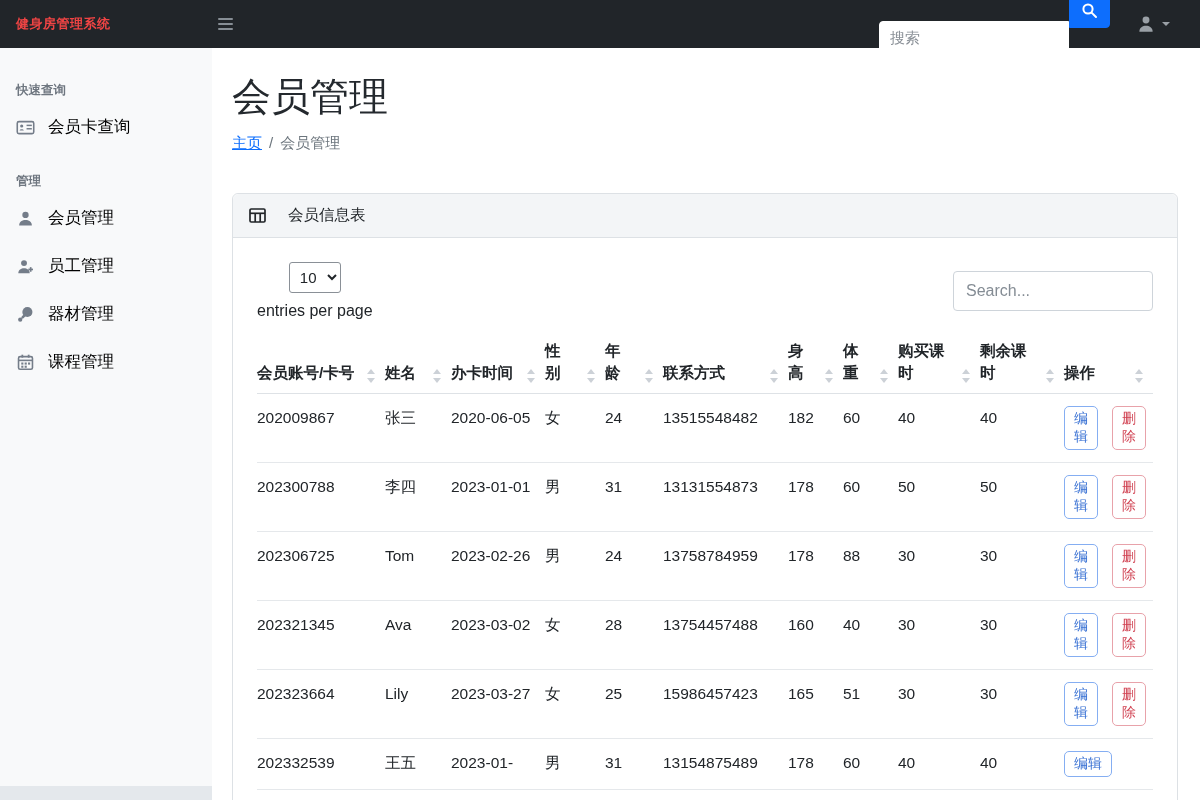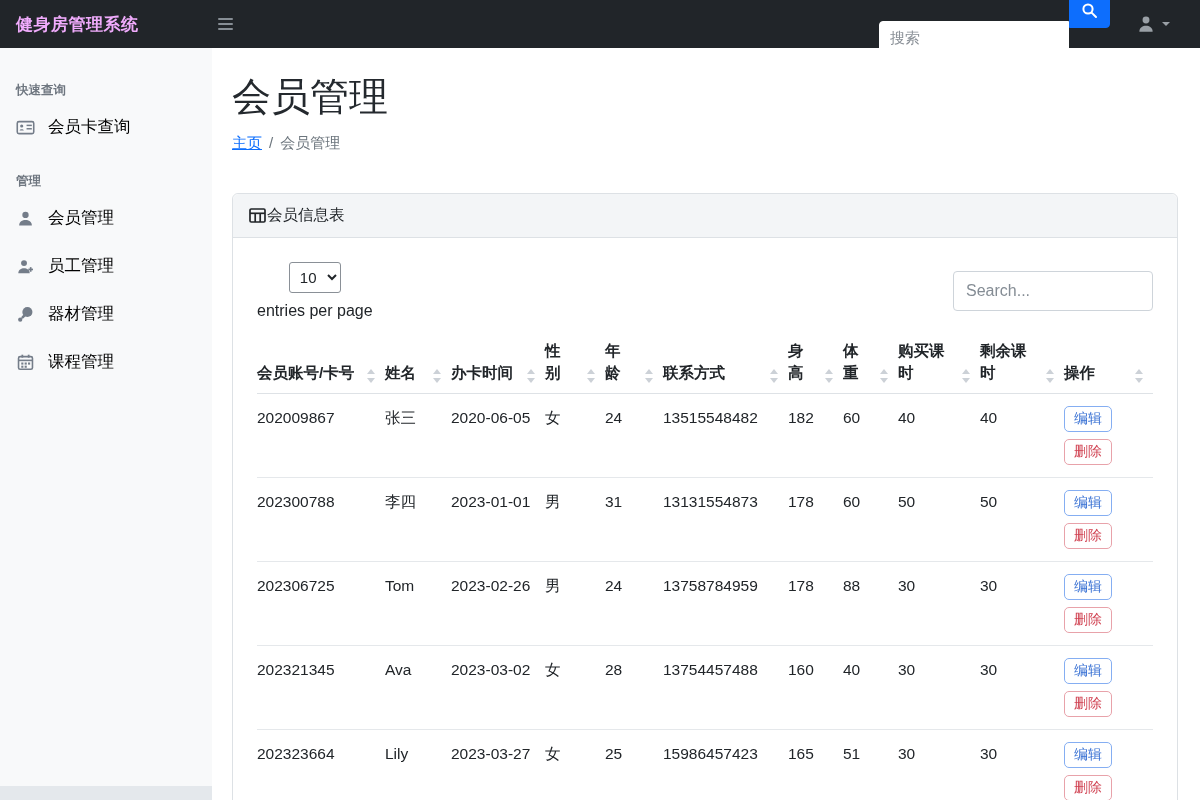--- a/index.html
+++ b/index.html
@@ -1,21 +1,21 @@
 <!DOCTYPE html>
 <html><head>
 <meta charset="utf-8">
 <style>
   * { margin:0; padding:0; box-sizing:border-box; }
   html,body { width:1200px; height:800px; overflow:hidden; }
   body { font-family:"Liberation Sans","DejaVu Sans",sans-serif; background:#fff; color:#212529; }
 
   
   .navbar { height:48px; background:#212529; display:flex; align-items:center; padding:0 0 0 16px; }
-  .brand { color:#f0abfc; font-size:17px; font-weight:600; width:196px; letter-spacing:.5px; }
+  .brand { color:#ef4444; font-size:13px; font-weight:600; width:196px; letter-spacing:.5px; }
   .hamburger { background:none; border:none; cursor:pointer; padding:6px; display:flex; flex-direction:column; gap:3px; }
   .hamburger i { display:block; width:15px; height:2px; background:#878e95; border-radius:1px; }
   .nav-search { margin-left:auto; display:flex; }
   .nav-search input { width:190px; height:34px; border:1px solid #fff; border-radius:4px 0 0 4px; padding:0 10px; font-size:15px; outline:none; font-family:inherit;margin-top:27px; }
   .nav-search input::placeholder { color:#8a9097; }
   .nav-search button { width:41px; height:34px; background:#0d6efd; border:1px solid #0d6efd; border-radius:0 4px 4px 0; cursor:pointer; display:flex; align-items:center; justify-content:center; }
   .user-menu { display:flex; align-items:center; gap:6px; margin:0 30px 0 26px; cursor:pointer; }
   .caret-down { width:0; height:0; border-left:4px solid transparent; border-right:4px solid transparent; border-top:4px solid #9aa0a6; }
 
   
@@ -28,41 +28,41 @@
   .side-scroll { position:absolute; left:0; bottom:0; width:100%; height:14px; background:#e4e8ec; }
 
   .main { flex:1; padding:22px 24px 0 20px; background:#fff; }
   .page-title { font-size:39px; font-weight:500; color:#24292e; margin-bottom:10px; }
   .breadcrumb { font-size:15px; color:#6c757d; margin-bottom:40px; }
   .breadcrumb a { color:#0d6efd; text-decoration:underline; cursor:pointer; }
   .breadcrumb .sep { margin:0 7px; color:#6c757d; }
 
   
   .card { border:1px solid #dde1e5; border-radius:6px; background:#fff; }
-  .card-header { background:#f3f5f7; border-bottom:1px solid #dde1e5; border-radius:6px 6px 0 0; padding:11px 16px; font-size:15.5px; color:#212529; display:flex; align-items:center; gap:1px; }
+  .card-header { background:#f3f5f7; border-bottom:1px solid #dde1e5; border-radius:6px 6px 0 0; padding:11px 16px; font-size:15.5px; color:#212529; display:flex; align-items:center; gap:22px; }
   .card-body { padding:24px; }
 
   .controls { display:flex; align-items:center; justify-content:space-between; margin-bottom:14px; }
   .entries { display:flex; align-items:center; gap:9px; font-size:16px;flex-direction:column; }
   .entries select { width:52px; height:31px; font-size:15px; font-family:inherit; border:1px solid #8a9097; border-radius:3px; padding:0 2px 0 6px; background:#fff; color:#212529; }
   .tbl-search { width:200px; height:40px; border:1px solid #ced4da; border-radius:4px; padding:0 12px; font-size:16px; outline:none; font-family:inherit; color:#212529; }
   .tbl-search::placeholder { color:#848c94; }
 
   
   table { width:100%; border-collapse:collapse; table-layout:fixed; }
   col.c-acct{width:128px} col.c-name{width:66px} col.c-date{width:94px} col.c-sex{width:60px}
   col.c-age{width:58px} col.c-phone{width:125px} col.c-h{width:55px} col.c-w{width:55px}
   col.c-buy{width:82px} col.c-left{width:84px} col.c-ops{width:89px}
   th { text-align:left; vertical-align:bottom; font-size:15.5px; font-weight:700; color:#212529; padding:6px 30px 10px 0; border-bottom:1px solid #dee2e6; position:relative; line-height:1.4; cursor:pointer; }
   td { text-align:left; vertical-align:top; font-size:15.5px; color:#212529; padding:12px 14px 12px 0; border-bottom:1px solid #e5e8eb; line-height:1.55; word-wrap:break-word; }
   .sort { position:absolute; right:10px; bottom:10px; display:flex; flex-direction:column; gap:4px; }
   .sort .up { width:0; height:0; border-left:4px solid transparent; border-right:4px solid transparent; border-bottom:5px solid #ccd1d7; }
   .sort .dn { width:0; height:0; border-left:4px solid transparent; border-right:4px solid transparent; border-top:5px solid #ccd1d7; }
 
-  .ops { display:flex; flex-direction:column; gap:7px; align-items:flex-start; }
+  .ops { display:flex; gap:14px; align-items:flex-start; }
   .btn-edit { font-family:inherit; font-size:14px; padding:3px 9px; border-radius:5px; background:#fff; border:1px solid #85aef2; color:#3a72d4; cursor:pointer; }
   .btn-del  { font-family:inherit; font-size:14px; padding:3px 9px; border-radius:5px; background:#fff; border:1px solid #e8a2aa; color:#d04050; cursor:pointer; }
 </style>
 </head>
 <body>
 
 <header class="navbar">
   <span class="brand">健身房管理系统</span>
   <button class="hamburger">
     <i></i>

